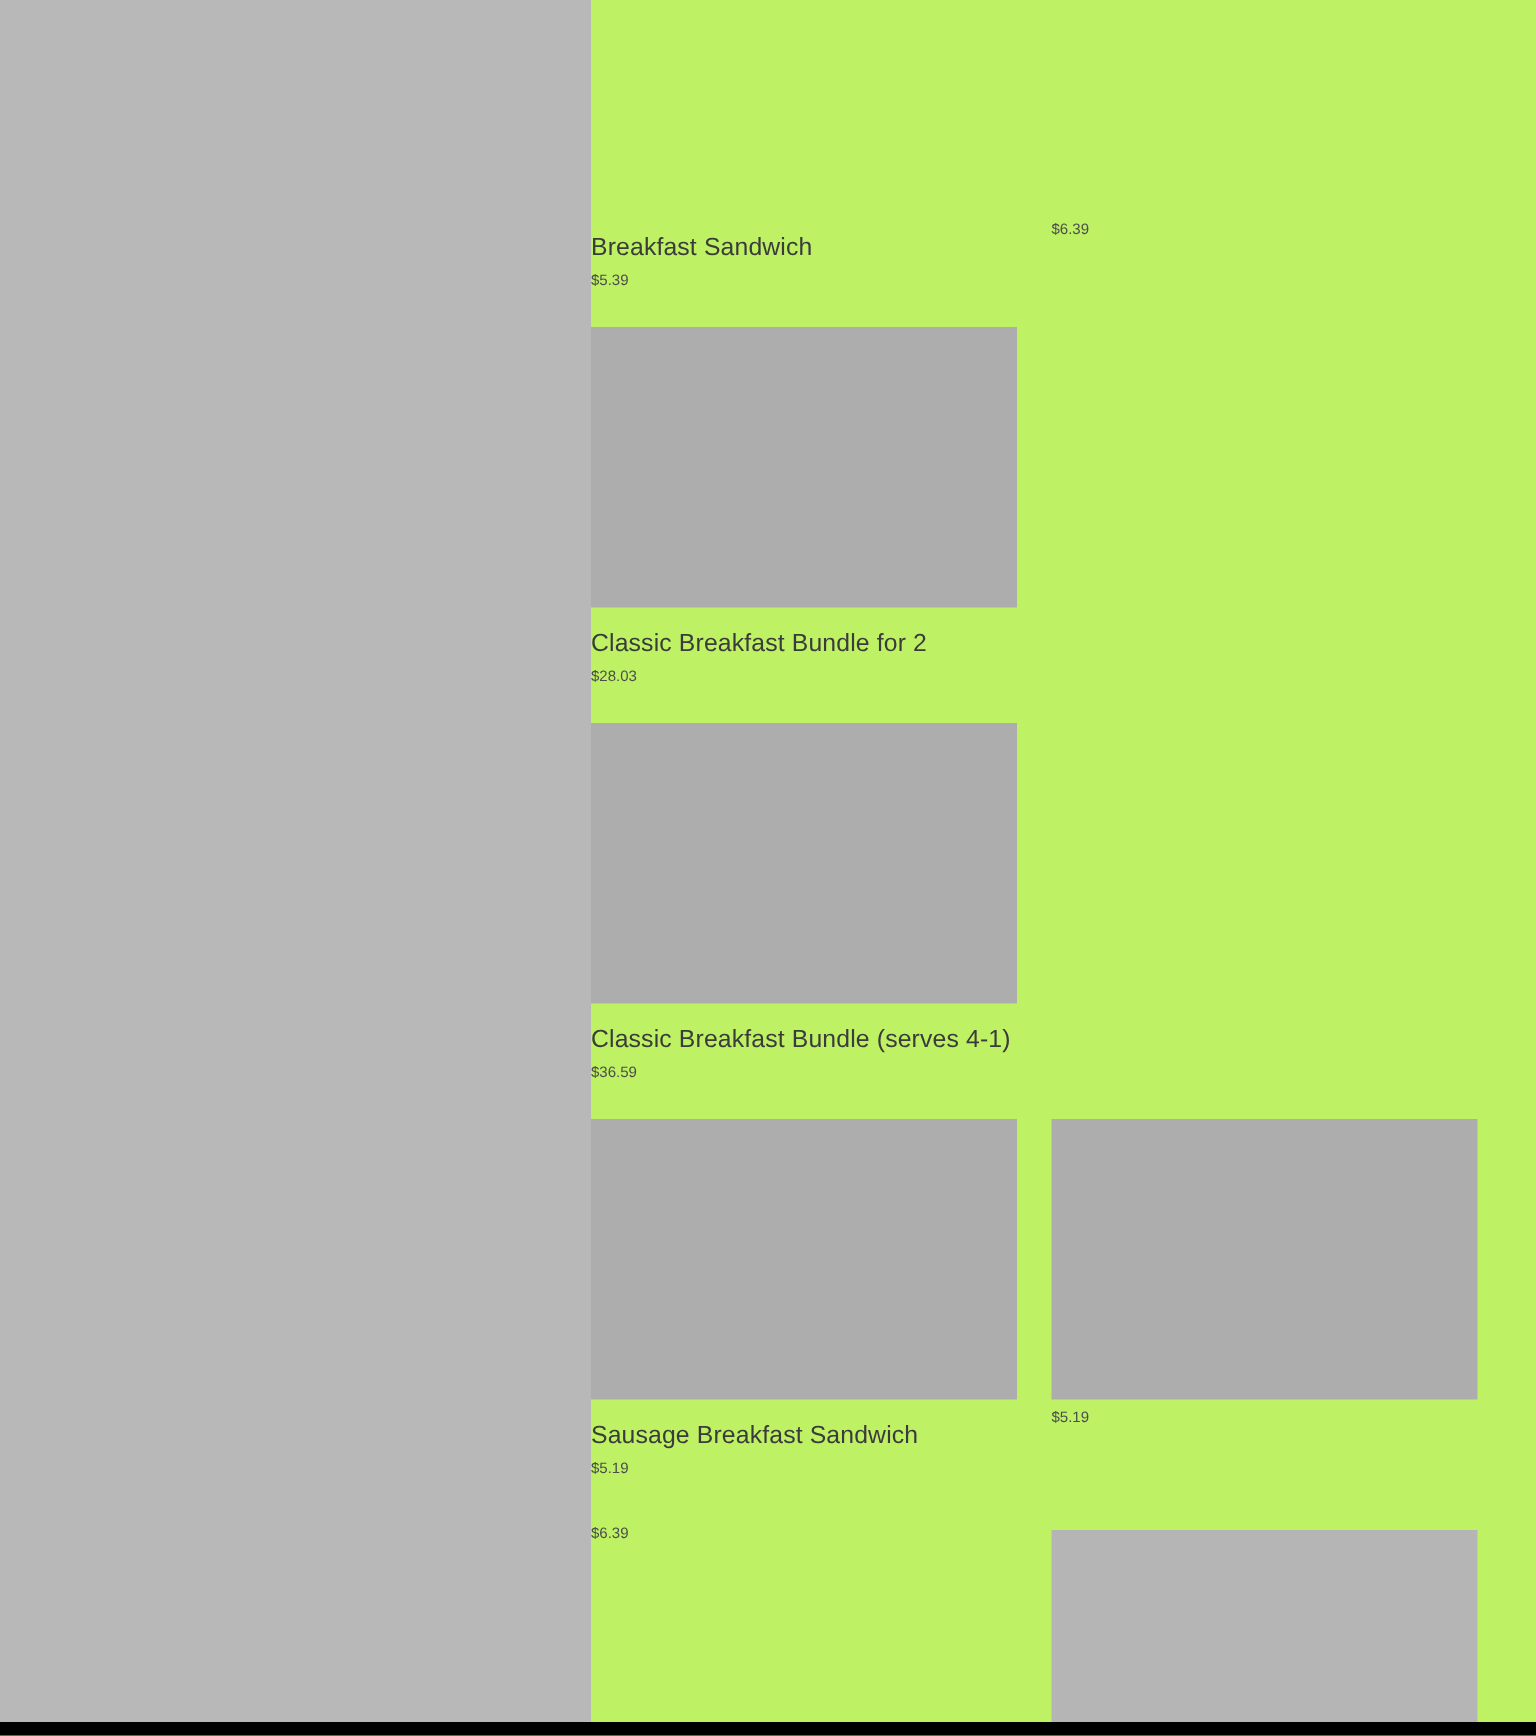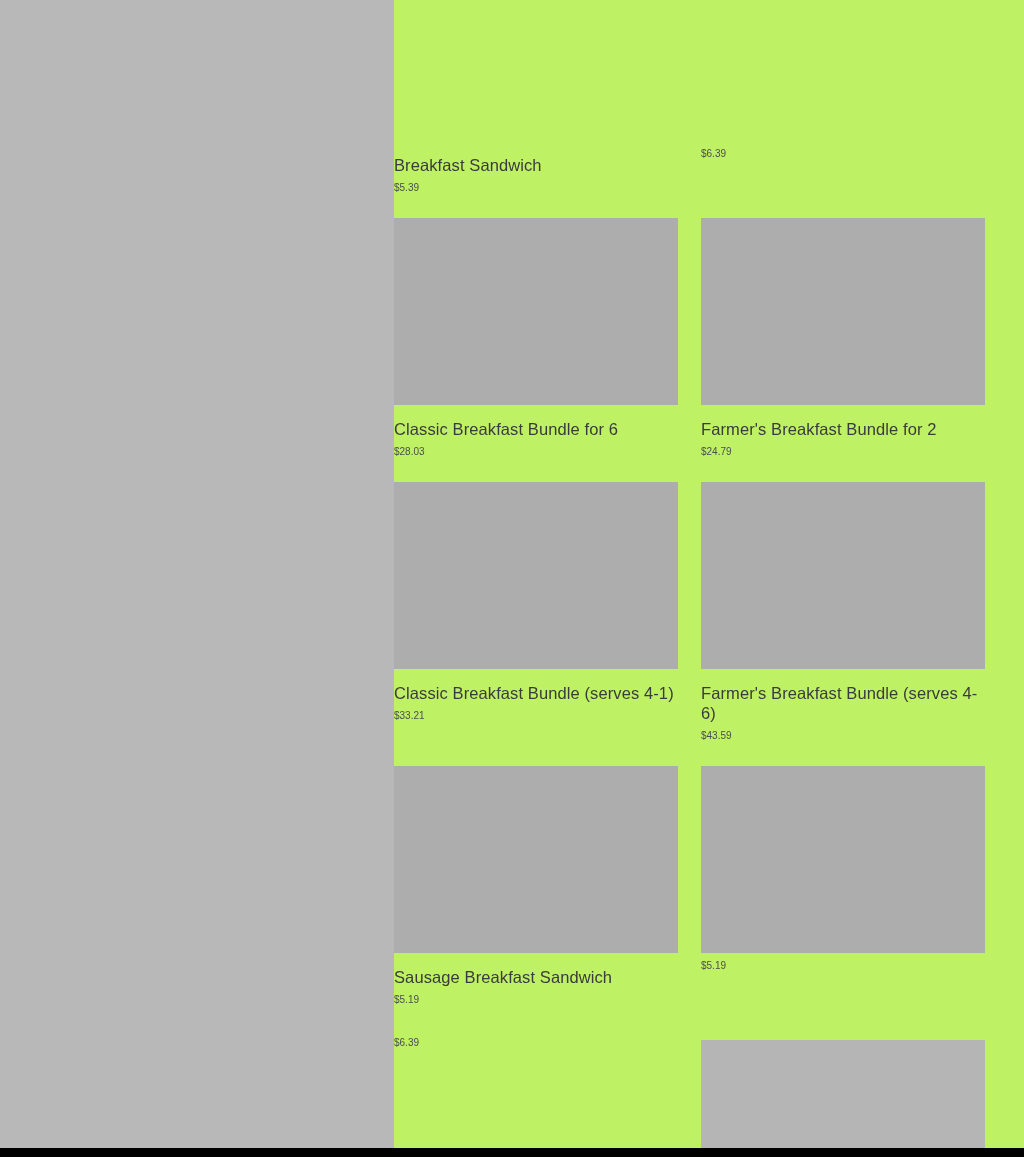--- a/index.html
+++ b/index.html
@@ -114,40 +114,30 @@
       </div>
       <div class="card">
         <div class="card-thumb hidden"></div>
         <div class="card-price">$6.39</div>
       </div>
     </div>
 
     <div class="grid-row">
       <div class="card">
         <div class="card-thumb"></div>
-        <div class="card-title">Classic Breakfast Bundle for 6</div>
+        <div class="card-title">Classic Breakfast Bundle for 2</div>
         <div class="card-price">$28.03</div>
-      </div>
-      <div class="card">
-        <div class="card-thumb"></div>
-        <div class="card-title">Farmer's Breakfast Bundle for 2</div>
-        <div class="card-price">$24.79</div>
       </div>
     </div>
 
     <div class="grid-row">
       <div class="card">
         <div class="card-thumb"></div>
         <div class="card-title">Classic Breakfast Bundle (serves 4-1)</div>
-        <div class="card-price">$33.21</div>
-      </div>
-      <div class="card">
-        <div class="card-thumb"></div>
-        <div class="card-title">Farmer's Breakfast Bundle (serves 4-6)</div>
-        <div class="card-price">$43.59</div>
+        <div class="card-price">$36.59</div>
       </div>
     </div>
 
     <div class="grid-row">
       <div class="card">
         <div class="card-thumb"></div>
         <div class="card-title">Sausage Breakfast Sandwich</div>
         <div class="card-price">$5.19</div>
       </div>
       <div class="card">

